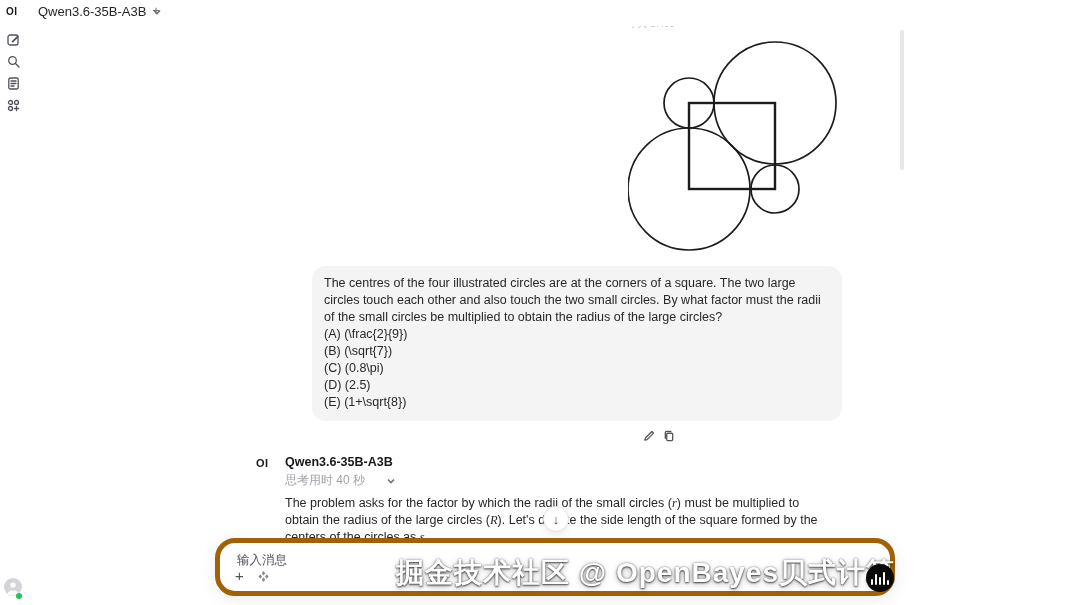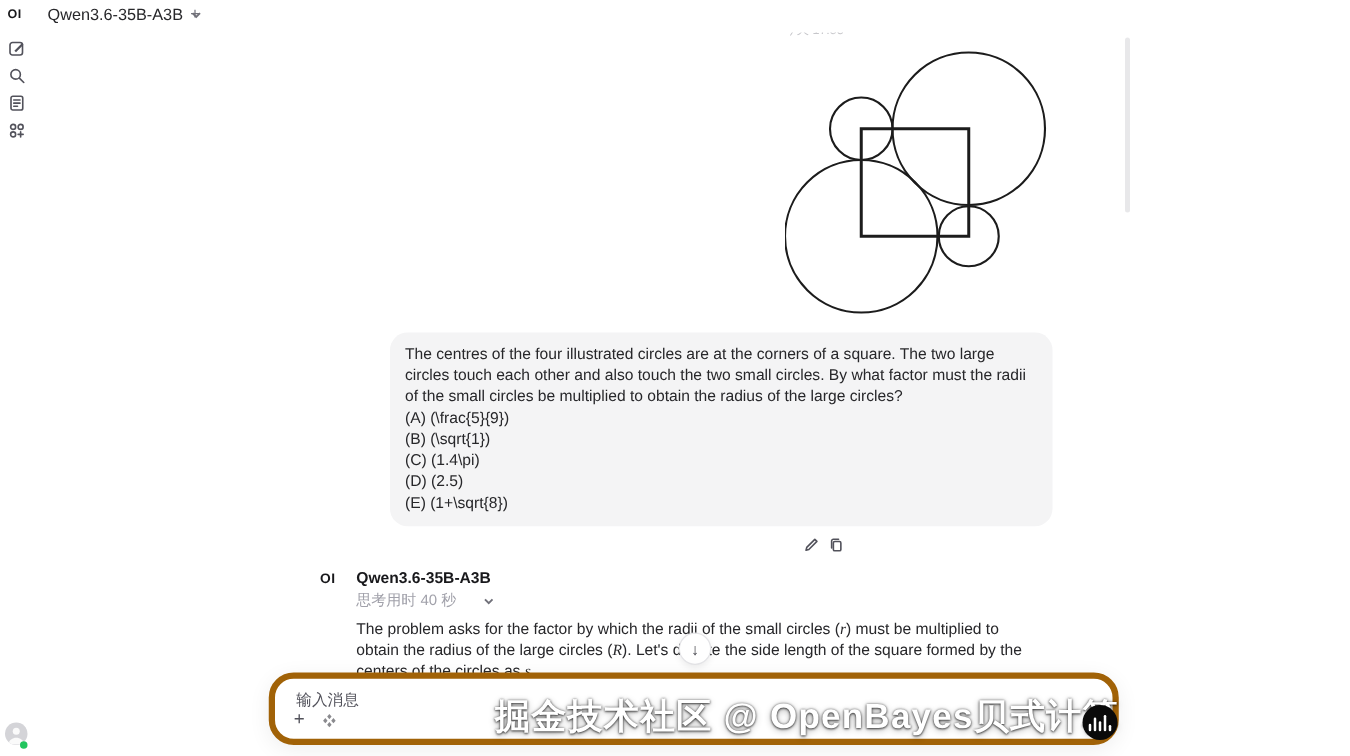--- a/index.html
+++ b/index.html
@@ -138,23 +138,23 @@
         <circle cx="147" cy="70" r="61" fill="none" stroke="#1c1c1c" stroke-width="1.7"></circle>
         <circle cx="61" cy="156" r="61" fill="none" stroke="#1c1c1c" stroke-width="1.7"></circle>
         <circle cx="61" cy="70" r="25" fill="none" stroke="#1c1c1c" stroke-width="1.7"></circle>
         <circle cx="147" cy="156" r="24" fill="none" stroke="#1c1c1c" stroke-width="1.7"></circle>
         <rect x="61" y="70" width="86" height="86" fill="none" stroke="#1c1c1c" stroke-width="2.4"></rect>
       </svg>
   </div>
 
   <div class="bubble">
     <div class="msg-text">The centres of the four illustrated circles are at the corners of a square. The two large circles touch each other and also touch the two small circles. By what factor must the radii of the small circles be multiplied to obtain the radius of the large circles?</div>
-    <div class="choice">(A) (\frac{5}{9})</div>
-    <div class="choice">(B) (\sqrt{1})</div>
-    <div class="choice">(C) (1.4\pi)</div>
+    <div class="choice">(A) (\frac{2}{9})</div>
+    <div class="choice">(B) (\sqrt{7})</div>
+    <div class="choice">(C) (0.8\pi)</div>
     <div class="choice">(D) (2.5)</div>
     <div class="choice">(E) (1+\sqrt{8})</div>
   </div>
 
   <div class="msg-actions">
     <svg viewBox="0 0 13 13">
         <path d="M2 11 L2.6 8.6 L9.6 1.6 L11.4 3.4 L4.4 10.4 Z"></path>
       </svg>
     <svg viewBox="0 0 13 13">
         <rect x="4" y="3.5" width="6.5" height="8" rx="1.2"></rect>

